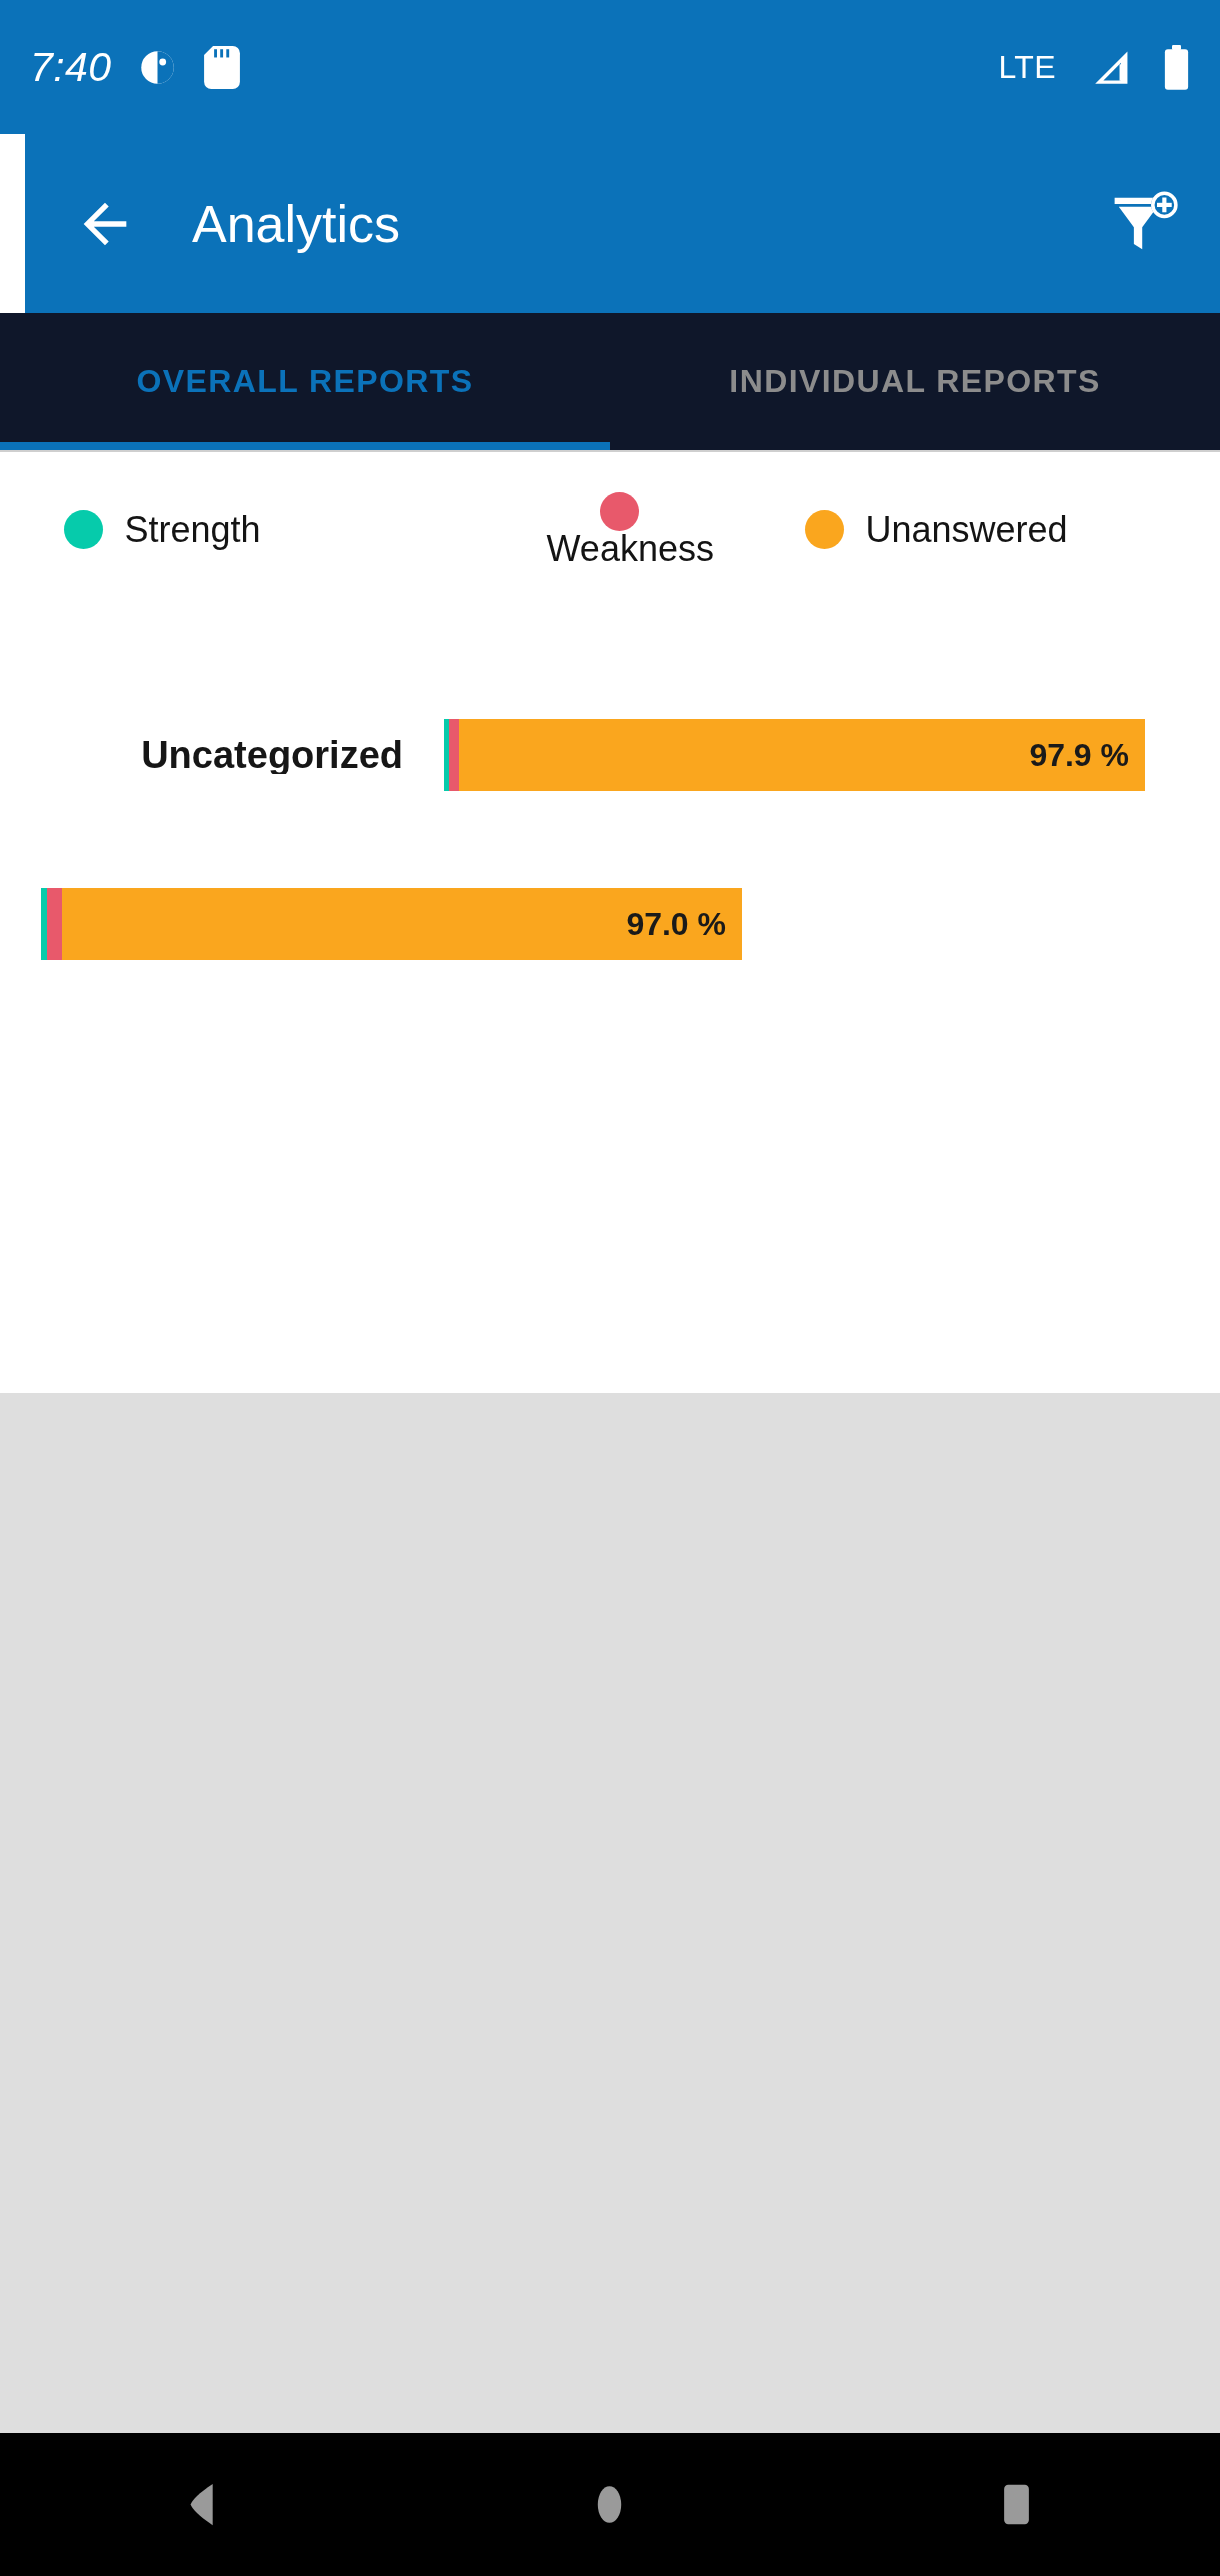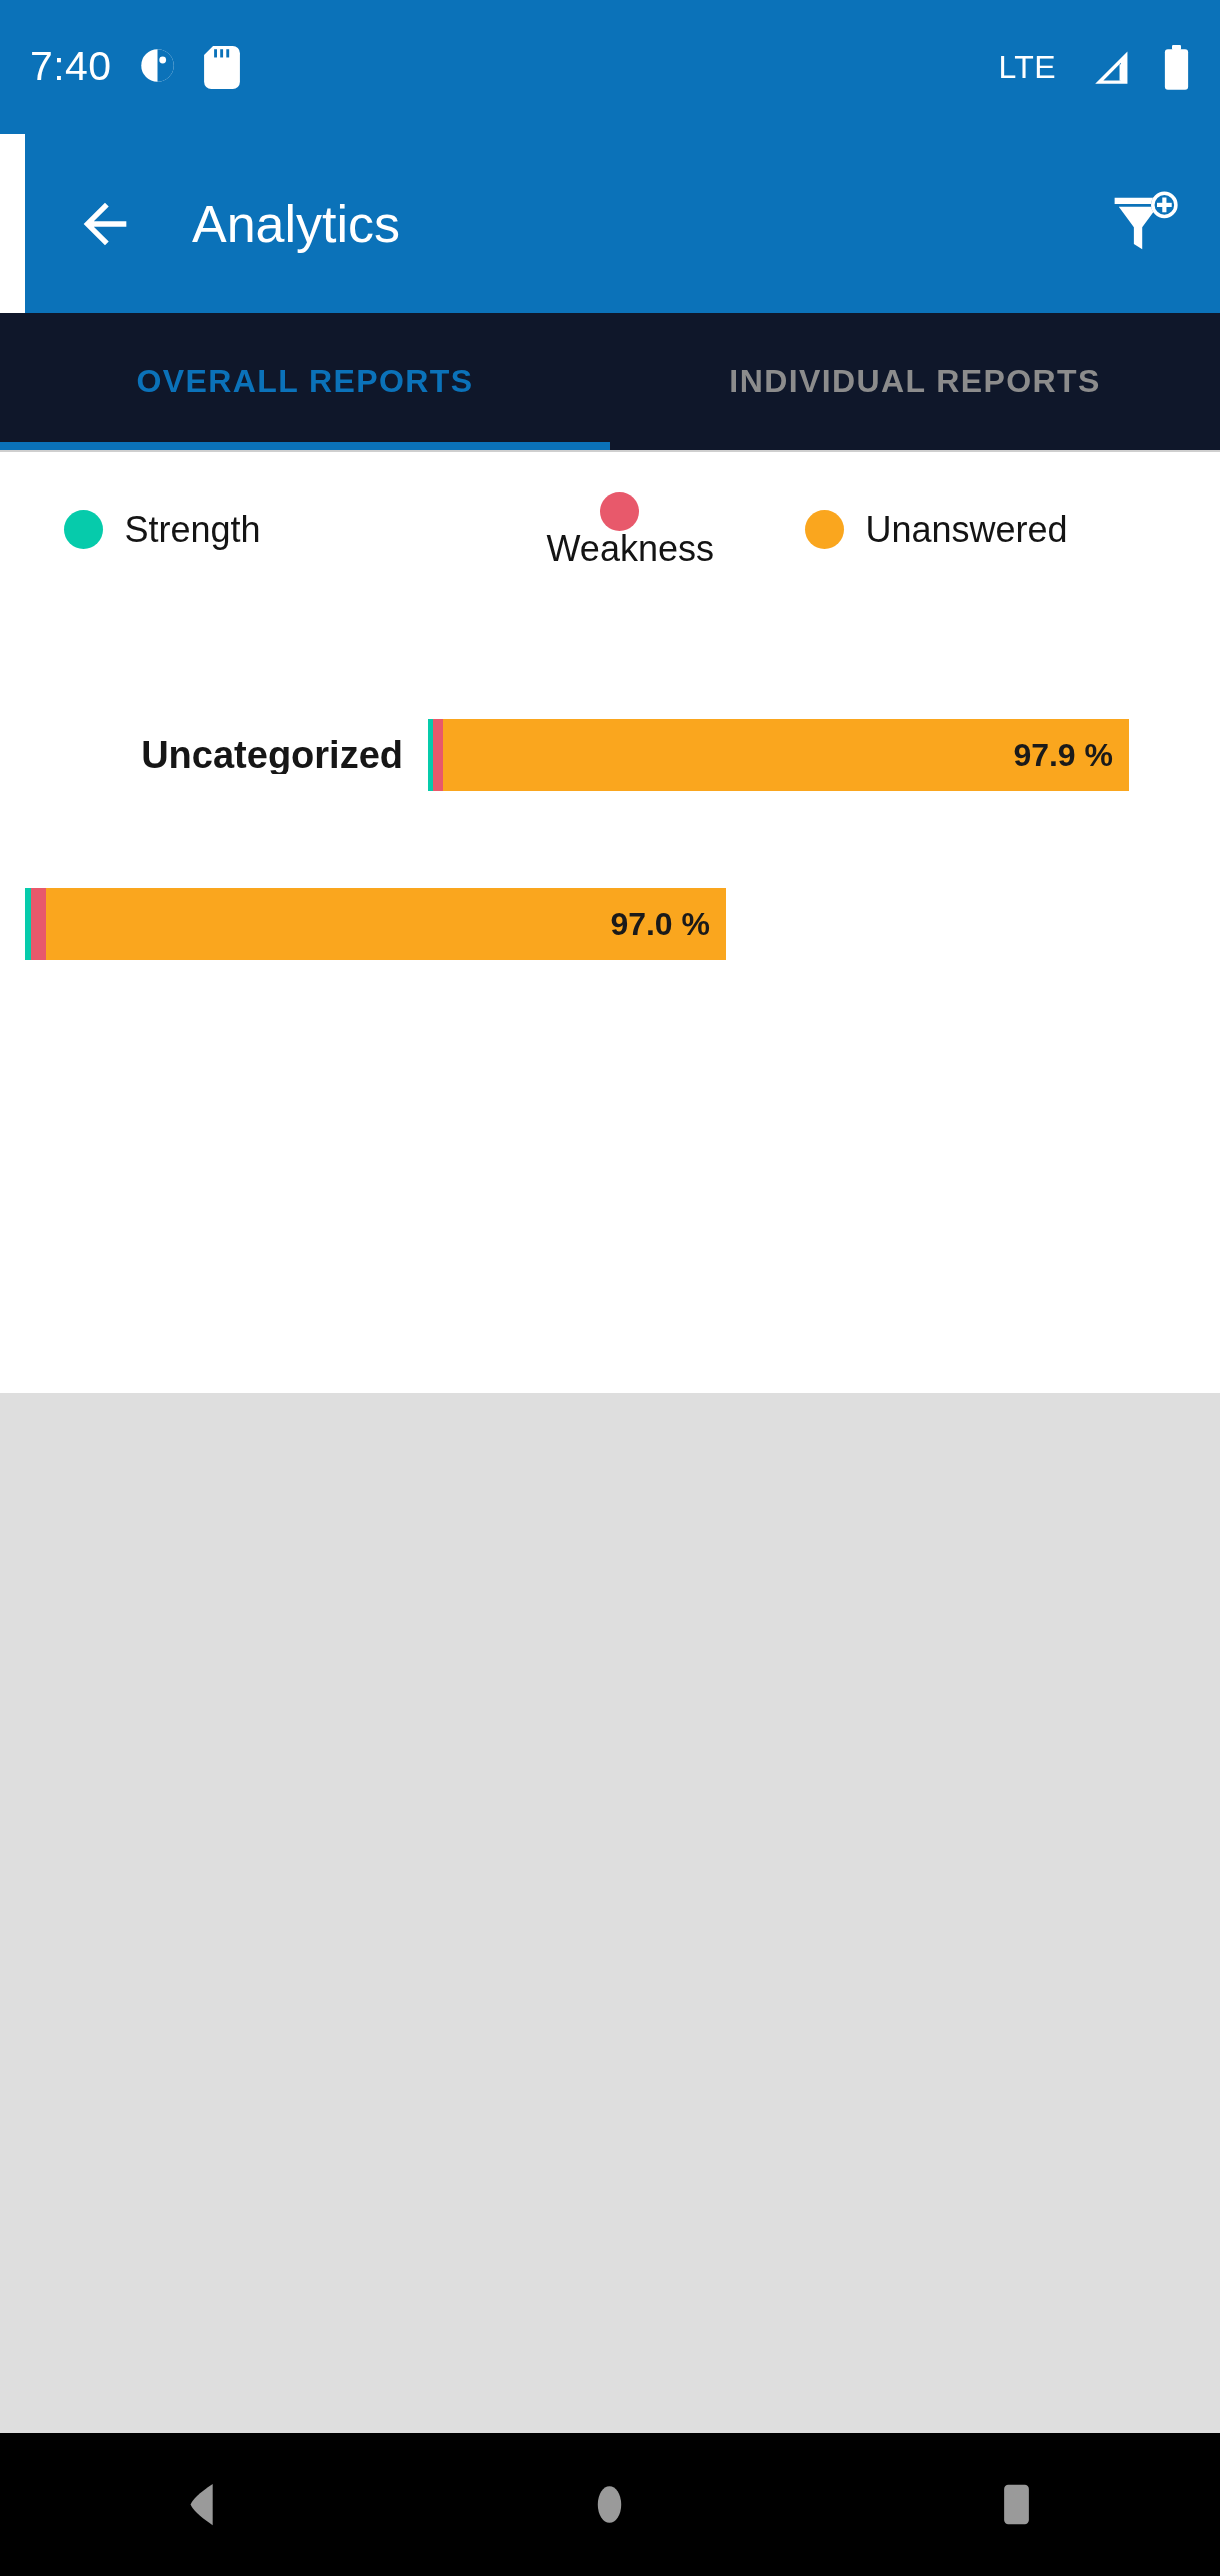--- a/index.html
+++ b/index.html
@@ -18,21 +18,21 @@
 
   
   .status-bar {
     height:134px;
     background:#0b72b9;
     display:flex; align-items:center;
     padding:0 30px 0 30px;
     flex:0 0 auto;
     position:relative;
   }
-  .sb-left { display:flex; align-items:flex-start; gap:27px; }
+  .sb-left { display:flex; align-items:center; gap:27px;font-style:italic; }
   .sb-time {
     color:#ffffff; font-size:41px; font-weight:400;
     letter-spacing:0.4px; line-height:1;
   }
   .sb-icon { display:flex; align-items:center; justify-content:center; }
   .sb-right {
     margin-left:auto; display:flex; align-items:center; gap:32px;
   }
   .sb-lte {
     color:#ffffff; font-size:32px; font-weight:400; letter-spacing:0.4px;
@@ -142,21 +142,21 @@
     width:403px;
     text-align:right;
     font-size:38px;
     font-weight:bold;
     color:#161616;
     white-space:nowrap;
     overflow:hidden;
     line-height:1;
   }
   .bar-track {
-    margin-left:25px;
+    margin-left:41px;
     width:701px;
     height:72px;
     display:flex;
     position:relative;
     background:transparent;
   }
   .seg { height:100%; }
   .bar-value {
     position:absolute;
     right:16px;

